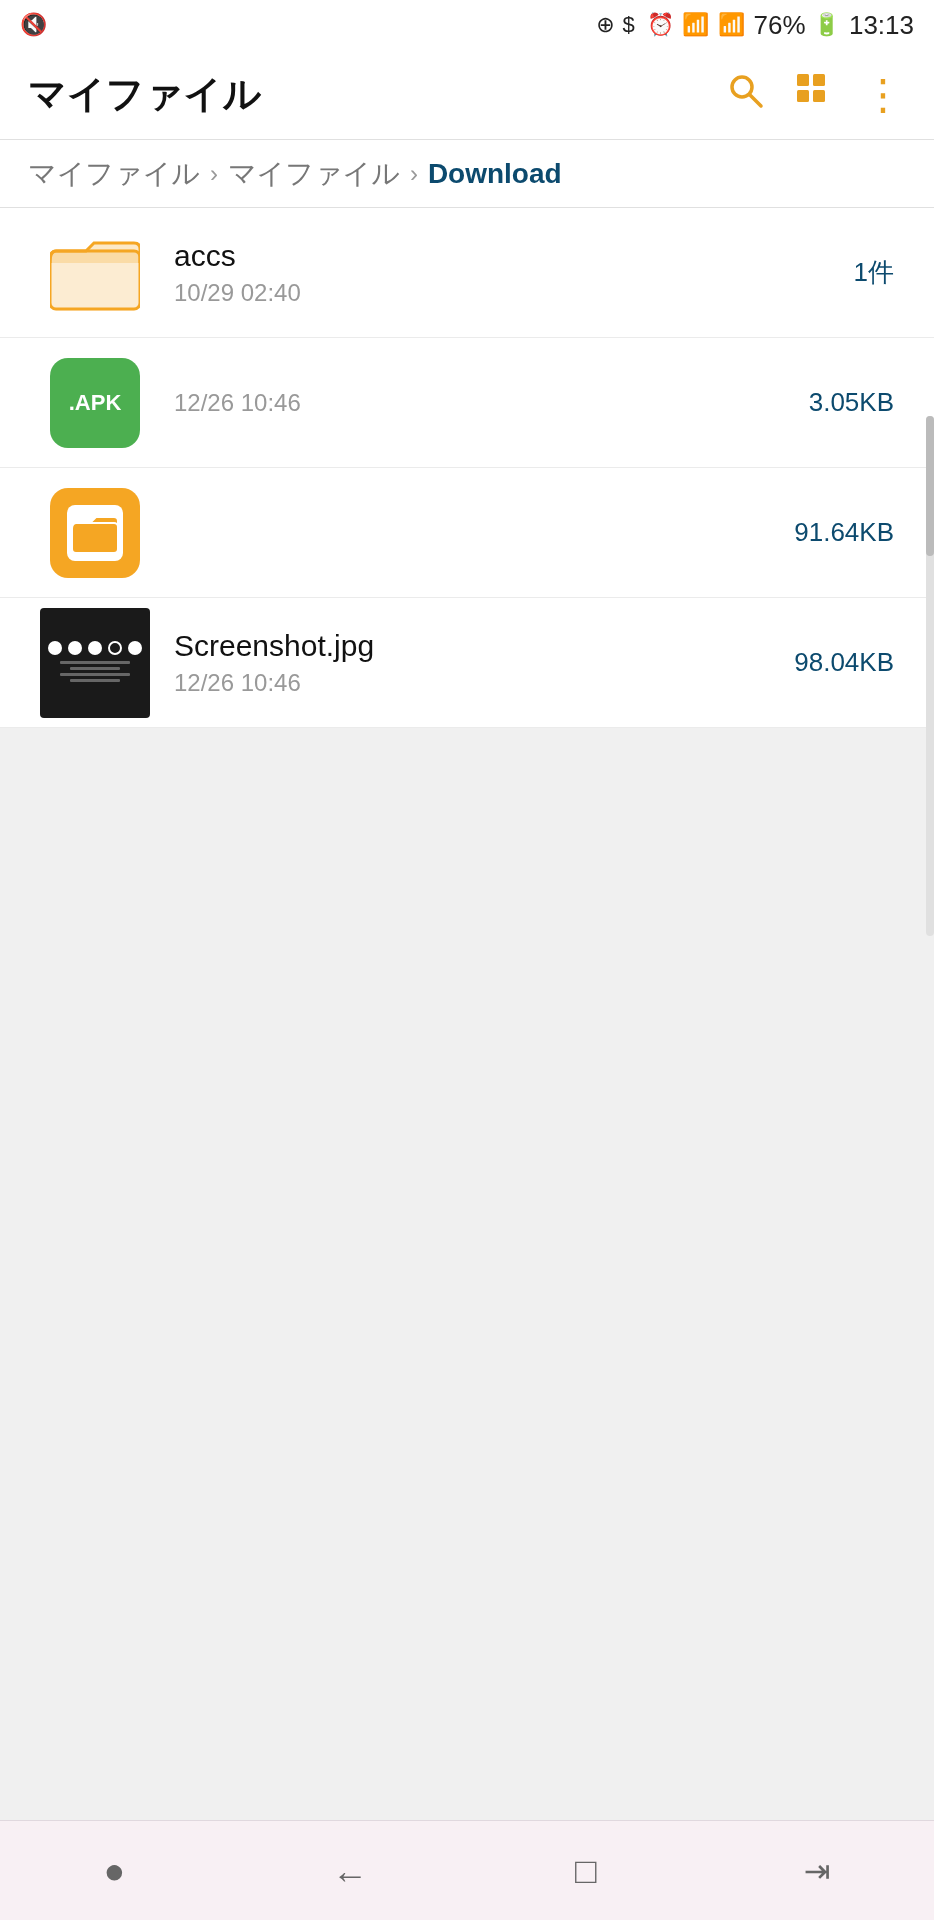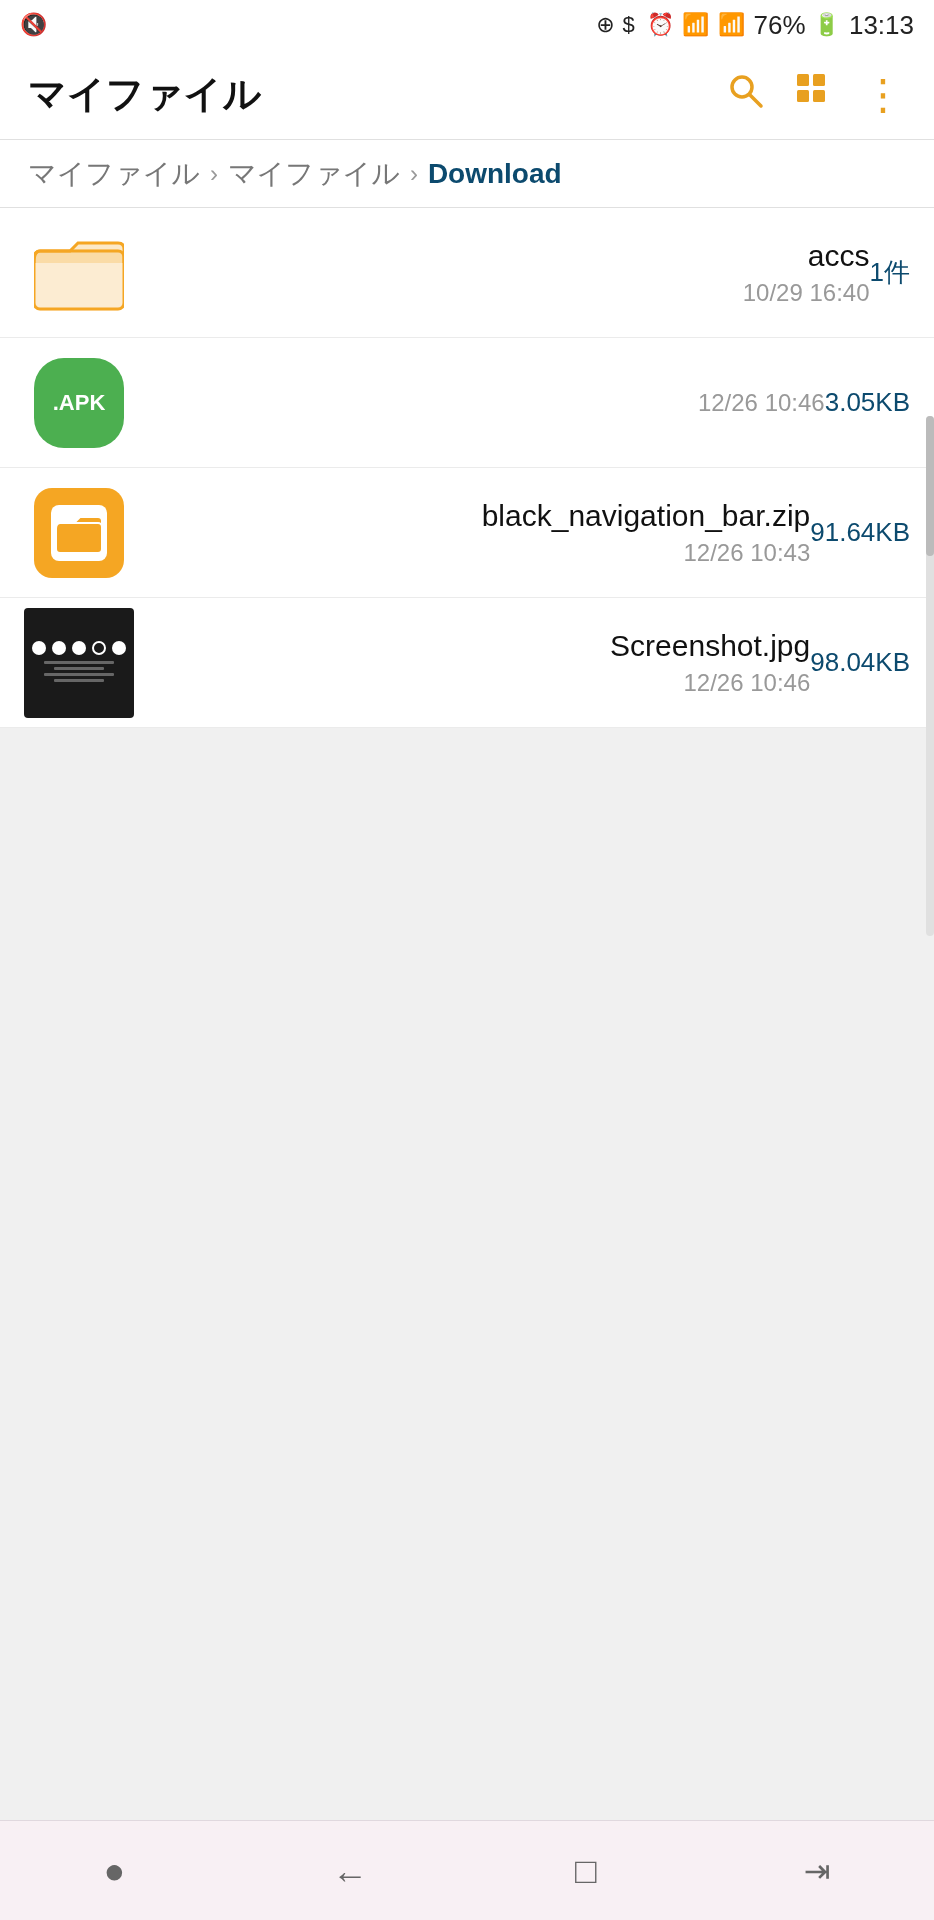--- a/index.html
+++ b/index.html
@@ -92,26 +92,25 @@
 
     
     .file-list {
       background: #ffffff;
       flex: 1;
     }
 
     .file-item {
       display: flex;
       align-items: center;
-      padding: 0 24px;
+      padding: 0 40px;
       height: 130px;
       border-bottom: 1px solid #ebebeb;
       cursor: pointer;
       background: #ffffff;
-      text-align: right;
     }
 
     .file-icon-container {
       width: 110px;
       height: 110px;
       display: flex;
       align-items: center;
       justify-content: center;
       flex-shrink: 0;
       margin-right: 24px;
@@ -121,21 +120,21 @@
     .folder-icon-svg {
       width: 90px;
       height: 80px;
     }
 
     
     .apk-icon {
       width: 90px;
       height: 90px;
       background: #4caf50;
-      border-radius: 30px;
+      border-radius: 18px;
       display: flex;
       align-items: center;
       justify-content: center;
       font-size: 22px;
       font-weight: 700;
       color: white;
     }
 
     
     .zip-icon {
@@ -326,21 +325,21 @@
       <div class="file-icon-container">
         <svg class="folder-icon-svg" viewBox="0 0 90 80" fill="none">
           <rect x="0" y="18" width="90" height="58" rx="6" fill="#f5a623" opacity="0.2" stroke="#f5a623" stroke-width="3"></rect>
           <rect x="0" y="18" width="90" height="58" rx="6" fill="none" stroke="#f5a623" stroke-width="3"></rect>
           <path d="M0 30 Q0 18 6 18 H36 L44 10 H84 Q90 10 90 16 V30 Z" fill="#f5a623" opacity="0.25"></path>
           <path d="M0 30 Q0 18 6 18 H36 L44 10 H84 Q90 10 90 16 V30" fill="none" stroke="#f5a623" stroke-width="3"></path>
         </svg>
       </div>
       <div class="file-info">
         <span class="file-name">accs</span>
-        <span class="file-meta">10/29 16:40</span>
+        <span class="file-meta">10/29 02:40</span>
       </div>
       <span class="file-size">1件</span>
     </div>
 
     <div class="file-item">
       <div class="file-icon-container">
         <div class="apk-icon">
           <span>.APK</span>
         </div>
       </div>
@@ -355,24 +354,20 @@
         <div class="zip-icon">
           <div class="zip-icon-inner">
             <svg width="46" height="40" viewBox="0 0 46 40" fill="none">
               <rect x="0" y="10" width="46" height="30" rx="4" fill="#f5a623"></rect>
               <path d="M0 16 Q0 10 4 10 H18 L24 4 H42 Q46 4 46 8 V16 Z" fill="#f5a623"></path>
               <rect x="0" y="10" width="46" height="30" rx="4" fill="none" stroke="white" stroke-width="2"></rect>
               <path d="M0 16 Q0 10 4 10 H18 L24 4 H42 Q46 4 46 8 V16" fill="none" stroke="white" stroke-width="2"></path>
             </svg>
           </div>
         </div>
-      </div>
-      <div class="file-info">
-        <span class="file-name">black_navigation_bar.zip</span>
-        <span class="file-meta">12/26 10:43</span>
       </div>
       <span class="file-size">91.64KB</span>
     </div>
 
     <div class="file-item">
       <div class="thumb-container">
         <div class="thumb-image">
           <div class="thumb-dots-row">
             <div class="thumb-dot"></div>
             <div class="thumb-dot"></div>

